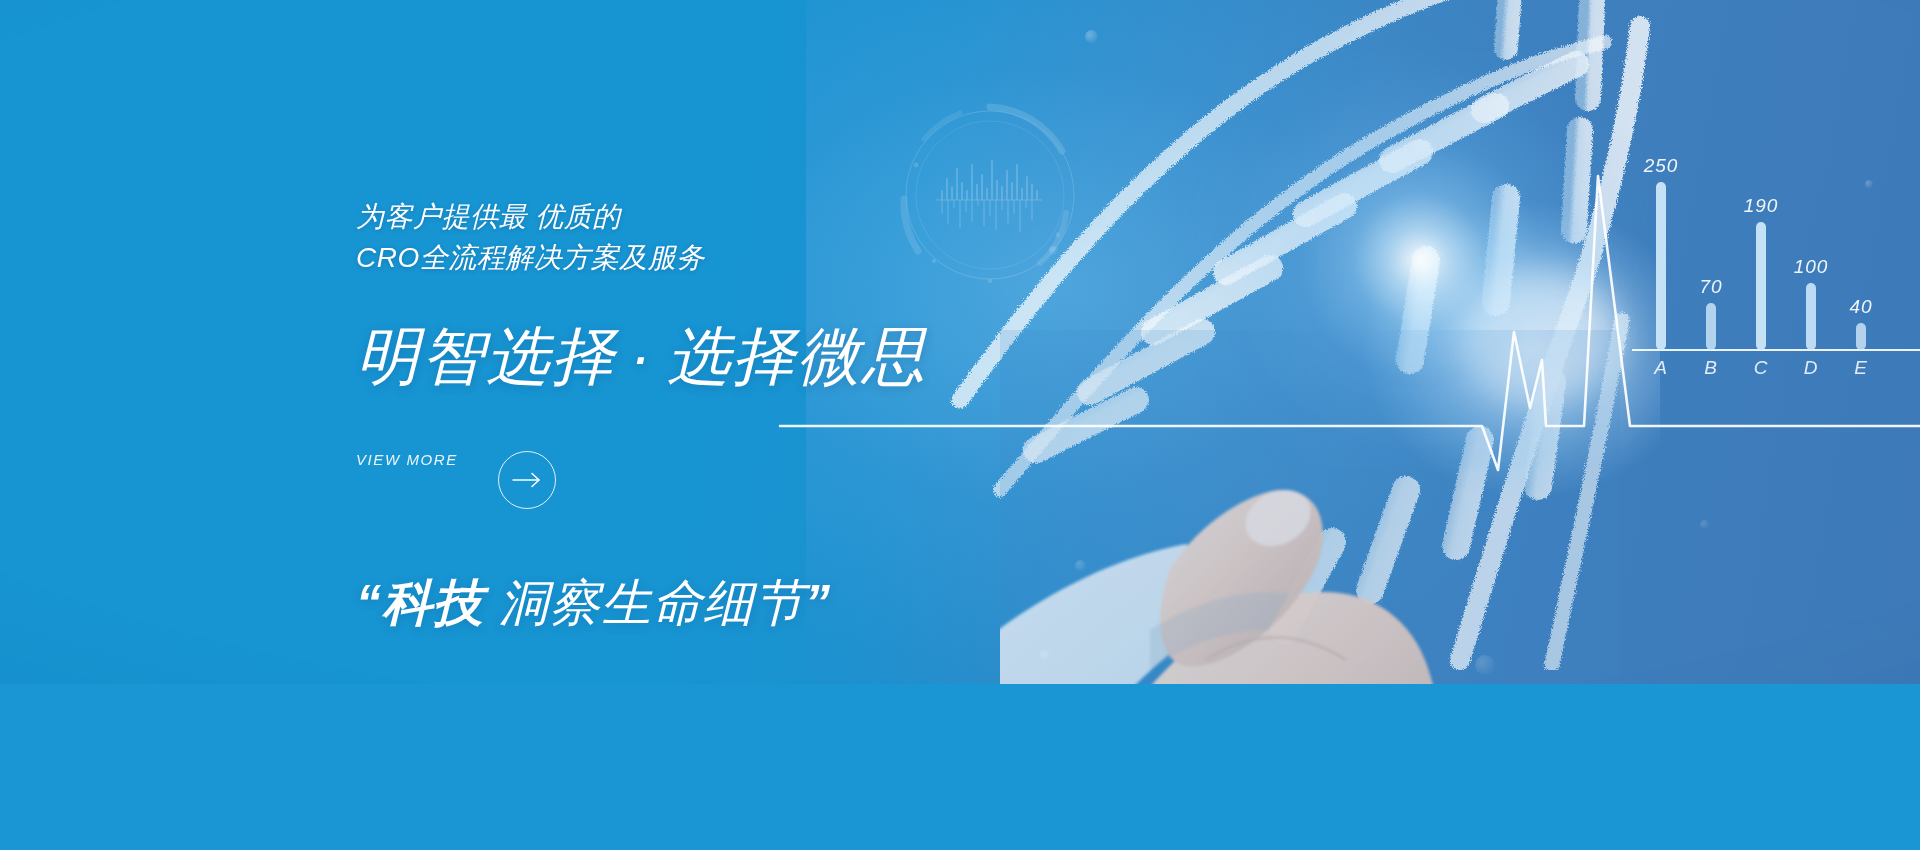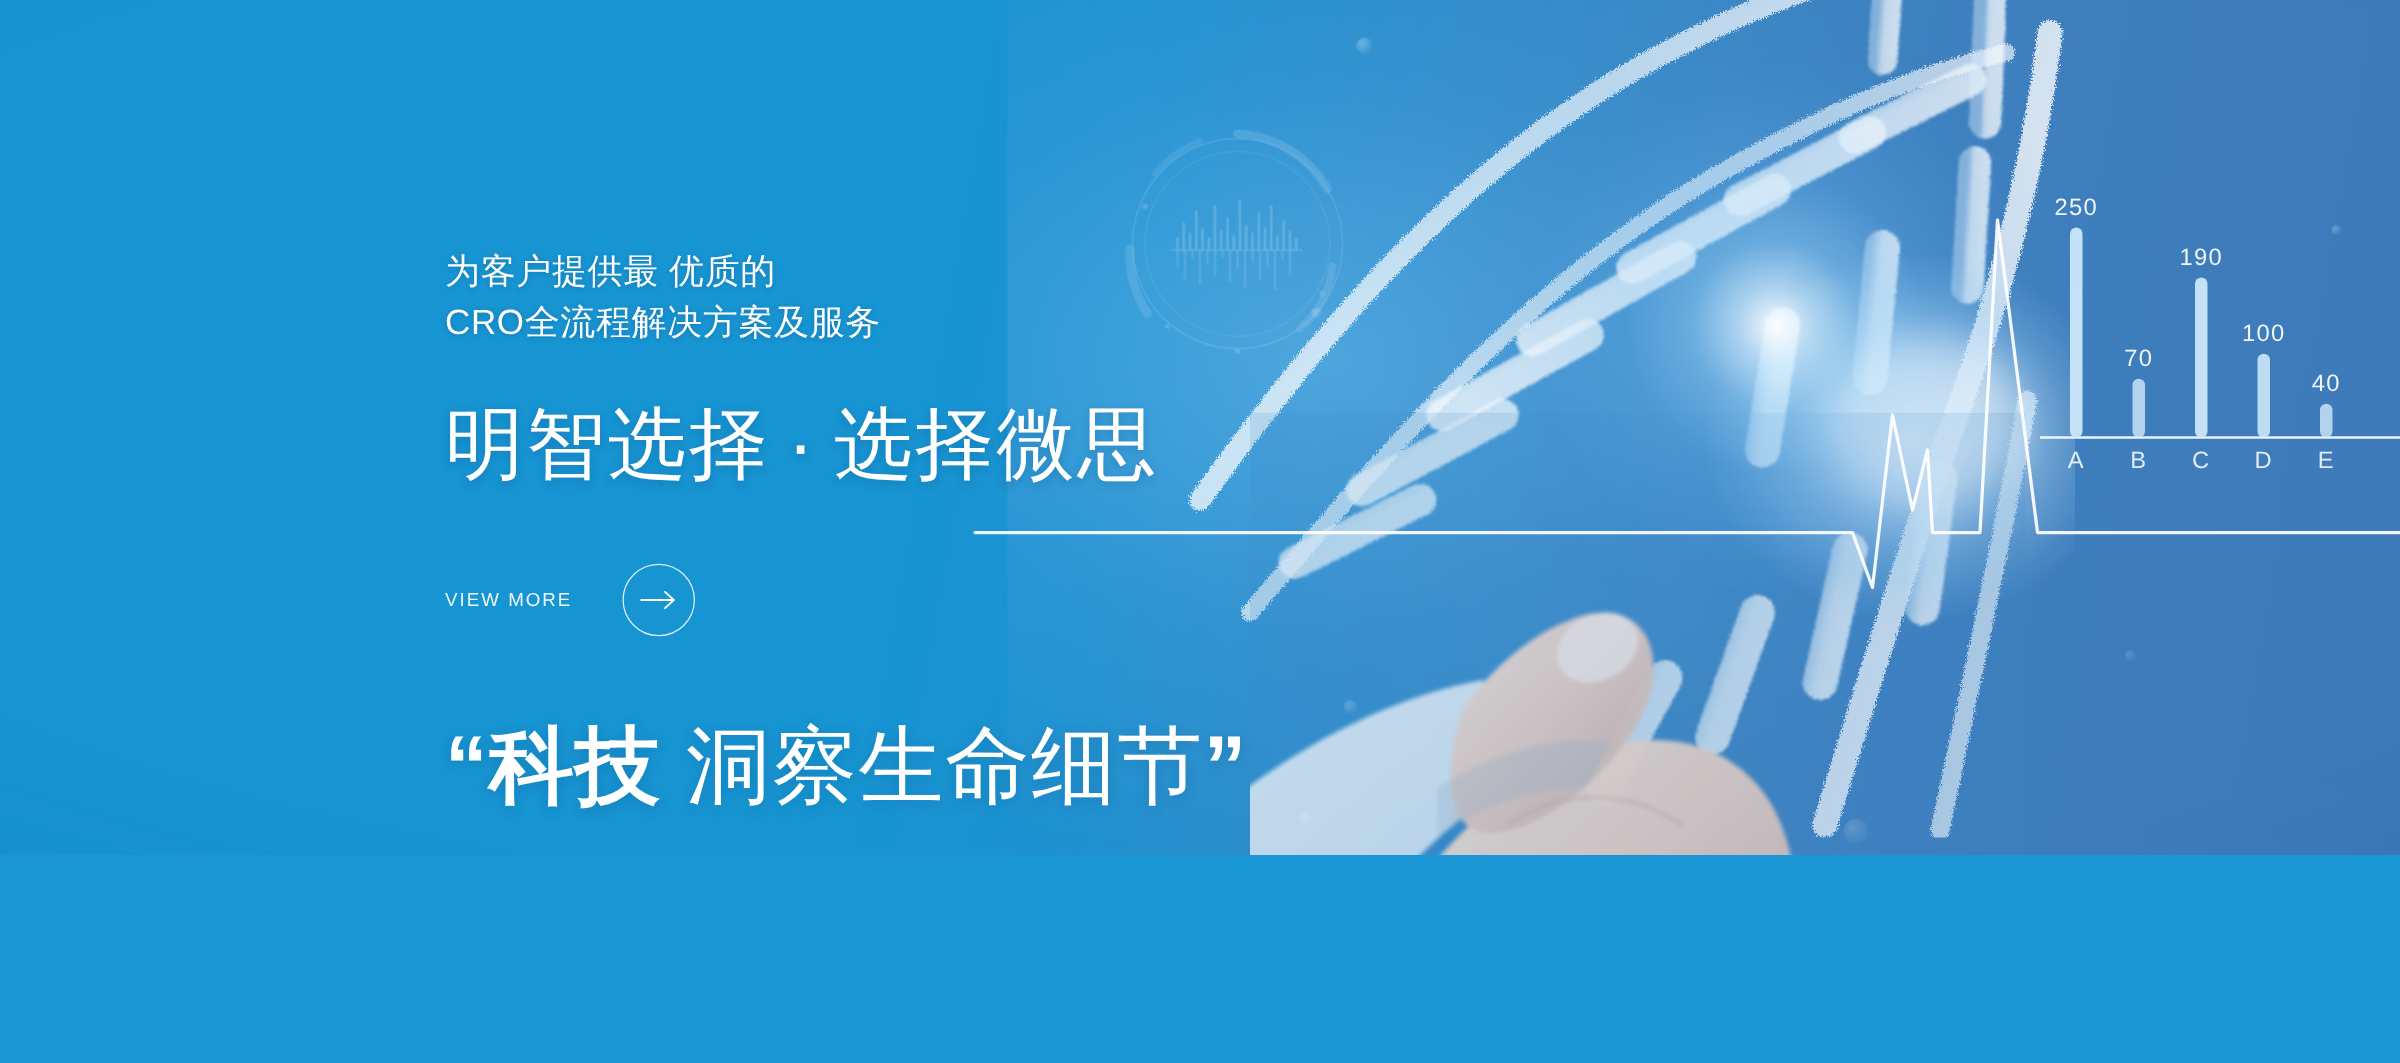--- a/index.html
+++ b/index.html
@@ -9,20 +9,21 @@
     overflow:hidden;
     background:#1a96d4;
     font-family:"Liberation Sans","DejaVu Sans",sans-serif;
   }
 
   #stage {
     position:relative;
     width:1920px; height:684px;
     overflow:hidden;
     background:#8b5cf6;
+    font-style:italic;
   }
 
   
   .bg-base {
     position:absolute; inset:0;
     background:
       linear-gradient(100deg,
         #1794d2 0%,
         #1794d2 38%,
         #1c92d0 47%,
@@ -123,21 +124,20 @@
     line-height:1.1;
     letter-spacing:2px;
     white-space:nowrap;
     text-shadow:0 2px 8px rgba(10,60,110,.25);
   }
   .headline .sep { padding:0 14px; }
 
   .viewmore {
     margin-top:60px;
     display:flex;
-    align-items:center;
     gap:40px;
     width:175px;
     cursor:pointer;
   }
   .viewmore-label {
     color:rgba(255,255,255,.92);
     font-size:15px;
     letter-spacing:1.6px;
     font-weight:400;
     white-space:nowrap;
@@ -147,21 +147,21 @@
     border:1px solid rgba(255,255,255,.85);
     border-radius:50%;
     display:flex; align-items:center; justify-content:center;
     flex:0 0 auto;
   }
   .viewmore-circle svg { display:block; }
 
   .quote {
     margin-top:66px;
     color:#ffffff;
-    font-size:68px;
+    font-size:50px;
     line-height:1.12;
     font-weight:400;
     letter-spacing:1px;
     white-space:nowrap;
     text-shadow:0 2px 10px rgba(10,60,110,.22);
   }
   .quote .mark { font-weight:700; }
   .quote .strong { font-weight:700; }
 
   

